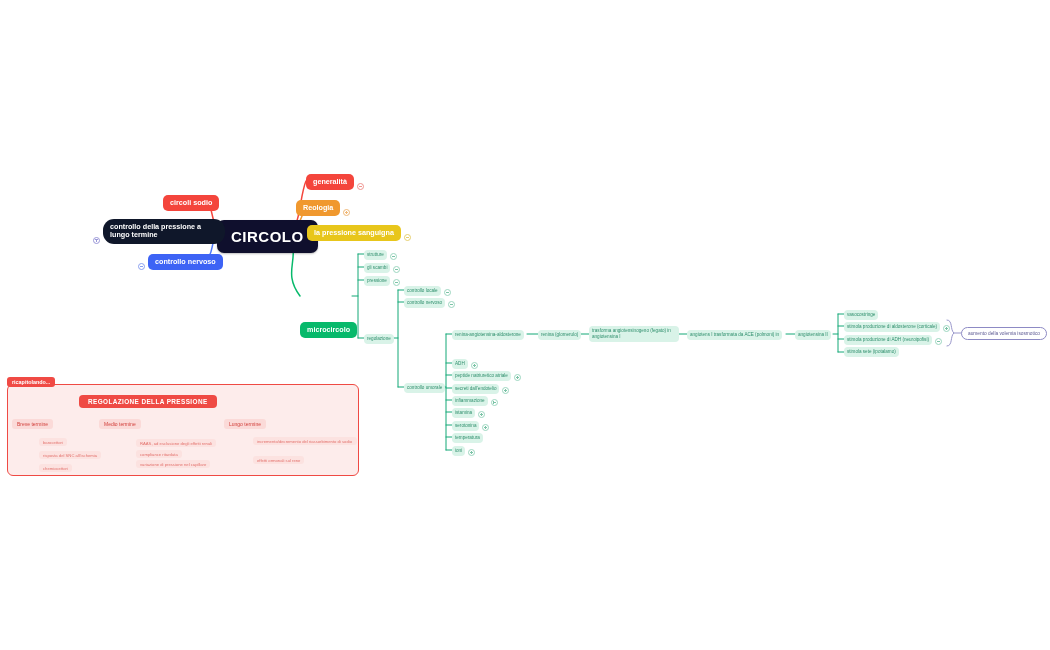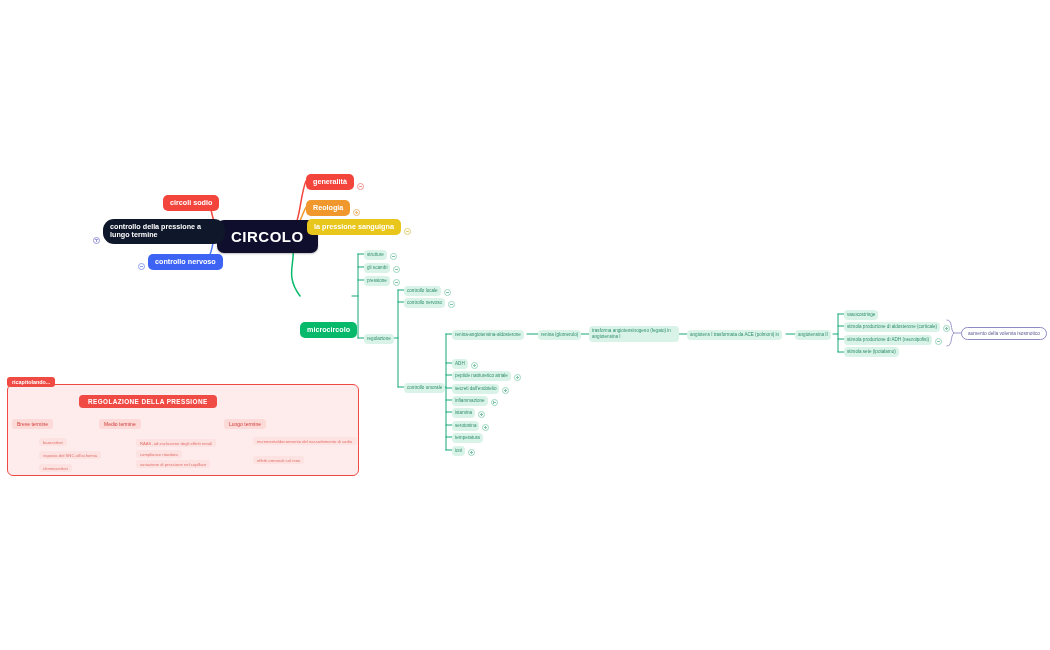--- a/index.html
+++ b/index.html
@@ -164,26 +164,26 @@
     </g>
   </svg>
 
   <div class="node center" style="left:217px;top:220px;">CIRCOLO</div>
 
   <div class="node" style="left:306px;top:174px;">
     <span class="pill mainbox b-red">generalità</span>
     <span class="tog red minus"></span>
   </div>
 
-  <div class="node" style="left:306px;top:200px;">
+  <div class="node" style="left:296px;top:200px;">
     <span class="pill mainbox b-orange">Reologia</span>
     <span class="tog orange plus"></span>
   </div>
 
-  <div class="node" style="left:307px;top:219px;">
+  <div class="node" style="left:307px;top:225px;">
     <span class="pill mainbox b-yellow">la pressione sanguigna</span>
     <span class="tog yellow minus"></span>
   </div>
 
   <div class="node" style="left:300px;top:290px;">
     <span class="pill mainbox b-green">microcircolo</span>
   </div>
 
   <div class="node" style="left:163px;top:195px;">
     <span class="pill mainbox b-red">circoli sodio</span>

